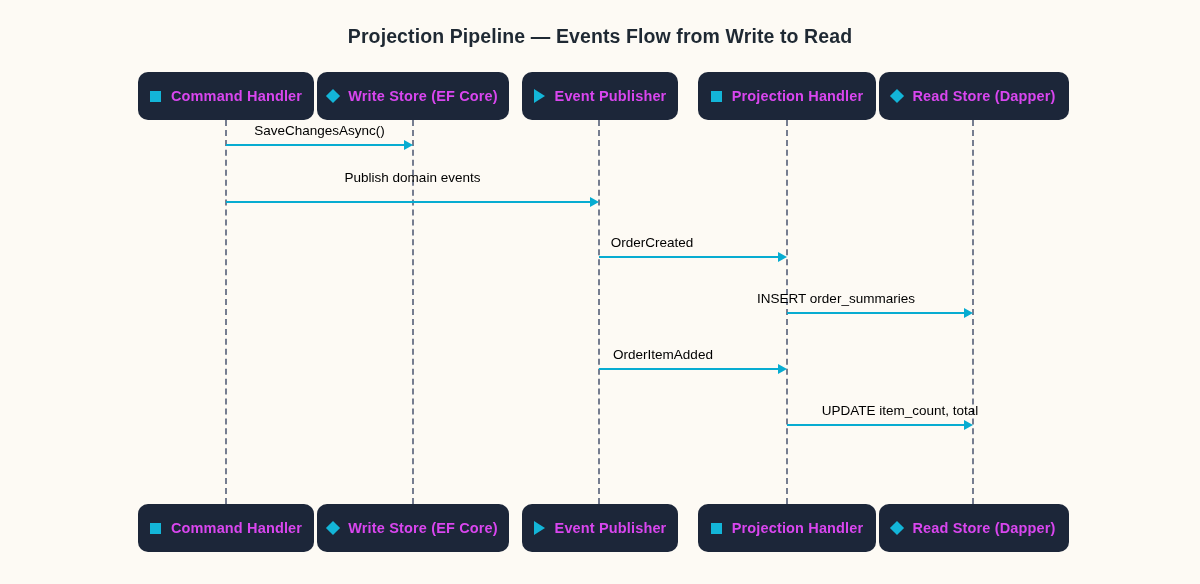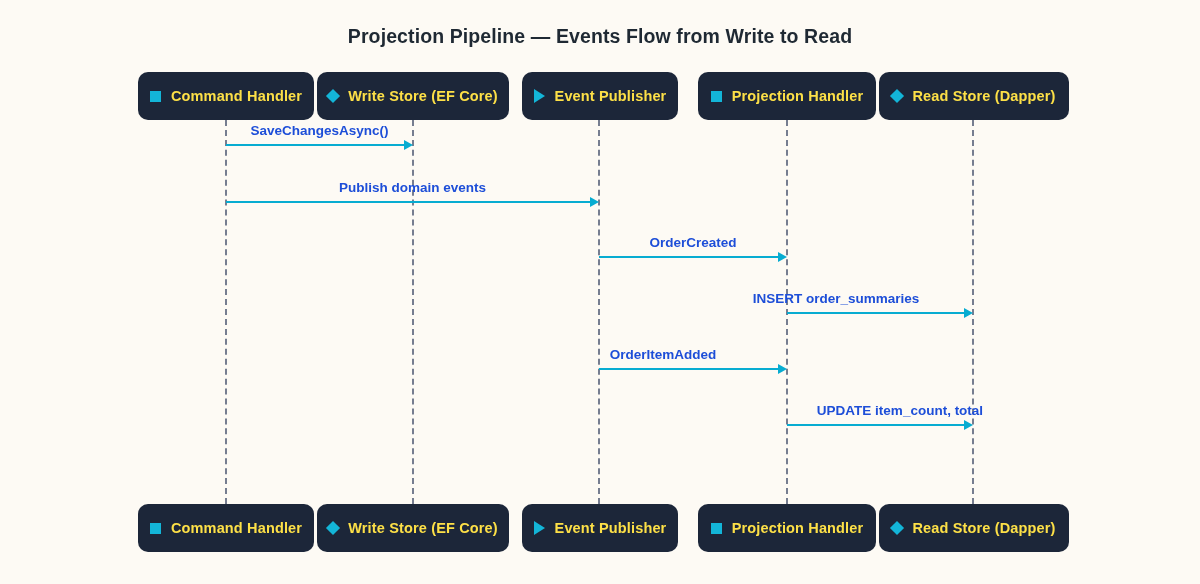--- a/index.html
+++ b/index.html
@@ -37,21 +37,21 @@
     display: flex;
     align-items: center;
     justify-content: center;
     gap: 10px;
     box-sizing: border-box;
     padding: 0 14px;
   }
   .participant-label {
     font-size: 14.5px;
     font-weight: bold;
-    color: #fde047;
+    color: #d946ef;
     white-space: nowrap;
     letter-spacing: 0.15px;
   }
   .p-icon {
     width: 13px;
     height: 13px;
     flex: 0 0 auto;
     display: block;
   }
   .icon-square {
@@ -87,25 +87,24 @@
     position: absolute;
     width: 0;
     height: 0;
     border-top: 5.5px solid transparent;
     border-bottom: 5.5px solid transparent;
     border-left: 9px solid #07acd1;
   }
   .msg-label {
     position: absolute;
     font-size: 13.5px;
-    color: #1d4ed8;
+    color: #000000;
     text-align: left;
     white-space: nowrap;
     transform: translateX(-50%);
-    font-weight: bold;
   }
 </style>
 </head>
 <body>
 
 <div id="diagram-root">
 
   <div id="diagram-title">Projection Pipeline — Events Flow from Write to Read</div>
 
   <div id="lifelines-layer">
@@ -136,24 +135,24 @@
         <span class="p-icon icon-diamond"></span>
         <span class="participant-label">Read Store (Dapper)</span>
       </div>
     </div>
   <div id="messages-layer">
       <div class="msg-line" style="left: 226px; width: 181px; top: 144px;"></div>
       <div class="msg-head" style="top: 139.5px; left: 404px;"></div>
       <div class="msg-label" style="left: 319.5px; top: 123px;">SaveChangesAsync()</div>
       <div class="msg-line" style="left: 226px; width: 367px; top: 201px;"></div>
       <div class="msg-head" style="top: 196.5px; left: 590px;"></div>
-      <div class="msg-label" style="left: 412.5px; top: 180px;">Publish domain events</div>
+      <div class="msg-label" style="left: 412.5px; top: 170px;">Publish domain events</div>
       <div class="msg-line" style="left: 599px; width: 182px; top: 256px;"></div>
       <div class="msg-head" style="top: 251.5px; left: 778px;"></div>
-      <div class="msg-label" style="left: 693px; top: 235px;">OrderCreated</div>
+      <div class="msg-label" style="left: 652px; top: 235px;">OrderCreated</div>
       <div class="msg-line" style="left: 787px; width: 180px; top: 312px;"></div>
       <div class="msg-head" style="top: 307.5px; left: 964px;"></div>
       <div class="msg-label" style="left: 836px; top: 291px;">INSERT order_summaries</div>
       <div class="msg-line" style="left: 599px; width: 182px; top: 368px;"></div>
       <div class="msg-head" style="top: 363.5px; left: 778px;"></div>
       <div class="msg-label" style="left: 663px; top: 347px;">OrderItemAdded</div>
       <div class="msg-line" style="left: 787px; width: 180px; top: 424px;"></div>
       <div class="msg-head" style="top: 419.5px; left: 964px;"></div>
       <div class="msg-label" style="left: 880px; top: 403px; margin-left: 20px;">UPDATE item_count, total</div>
     </div>

